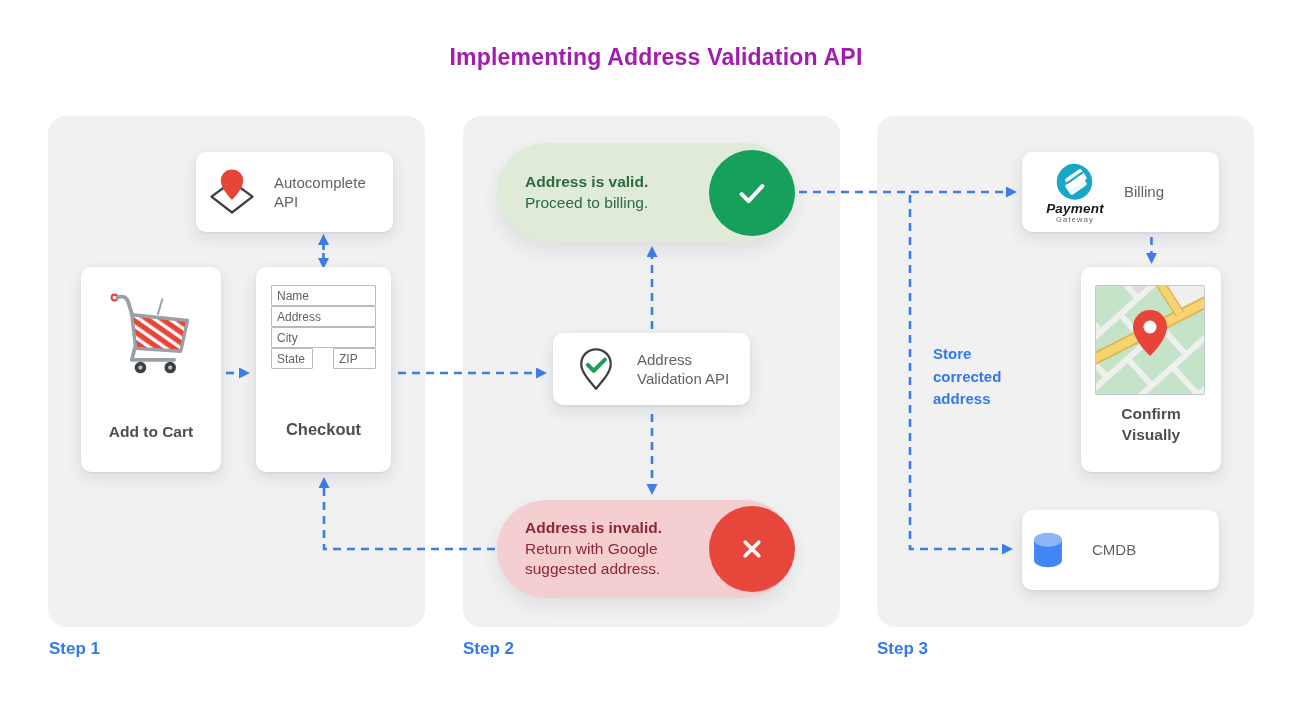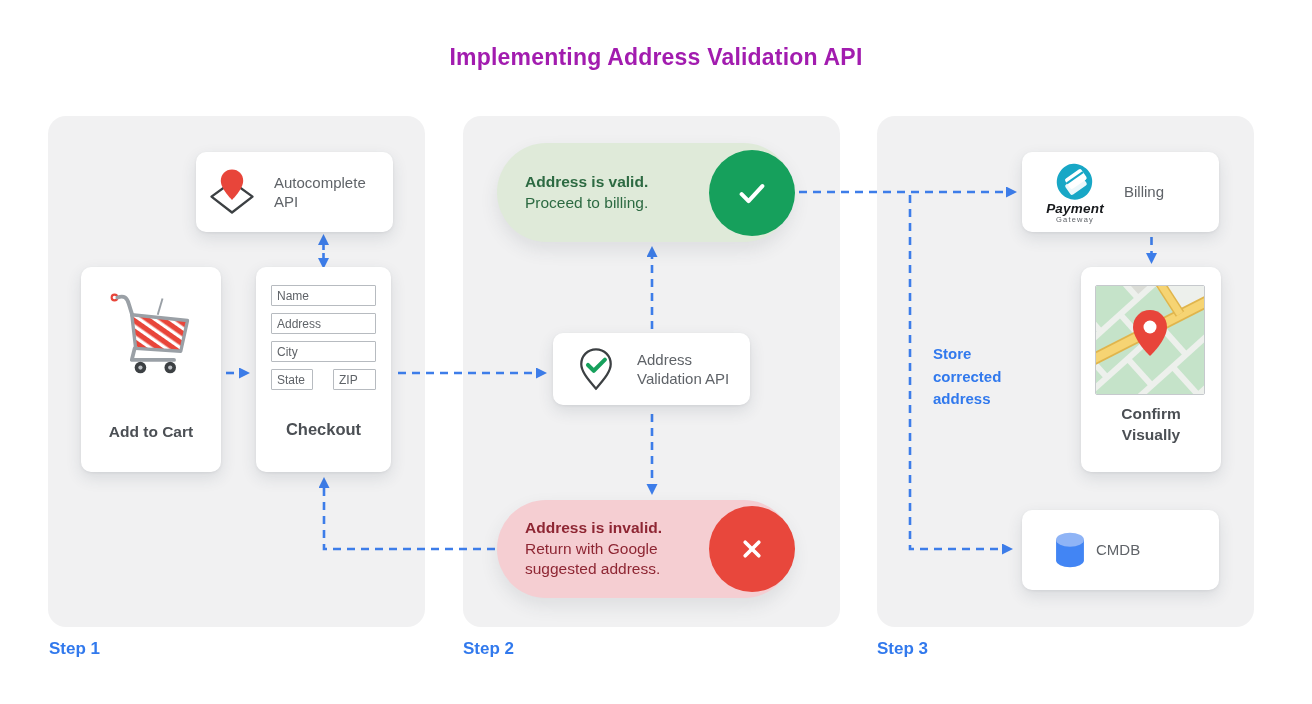--- a/index.html
+++ b/index.html
@@ -26,21 +26,21 @@
   .card-label{font-size:15px;color:#5f6368;line-height:1.3;}
   .big-label{font-size:15.5px;font-weight:700;color:#4b4f54;text-align:center;line-height:1.35;}
   
   .autocomplete{left:196px;top:152px;width:197px;height:80px;padding-left:8px;box-sizing:border-box;gap:14px;}
   .cart-card{left:81px;top:267px;width:140px;height:205px;}
   .cart-card svg{position:absolute;left:22px;top:18px;width:96px;height:96px;}
   .cart-card .big-label{position:absolute;left:0;bottom:29px;width:100%;}
   .checkout{left:256px;top:267px;width:135px;height:205px;}
   .fields{position:absolute;left:15px;top:18px;width:105px;}
   .fld{box-sizing:border-box;height:21px;border:1.5px solid #b7bbc0;background:#fff;border-radius:1px;
-       font-size:12px;color:#5f6368;padding:3px 0 0 5px;margin-bottom:7px;}
+       font-size:12px;color:#5f6368;padding:3px 0 0 5px;}
   .fld-row{display:flex;gap:20px;}
   .fld.state{width:42px;}
   .fld.zip{flex:1;}
   .checkout .big-label{position:absolute;left:0;bottom:32px;width:100%;font-size:16.5px;}
   
   .pill{position:absolute;width:296px;border-radius:50px;z-index:4;box-shadow:0 8px 18px rgba(45,55,70,.10);}
   .pill.valid{left:497px;top:143px;height:99px;background:#dfead9;}
   .pill.invalid{left:497px;top:500px;height:98px;background:#f5ced2;}
   .pill-text{position:absolute;left:28px;top:0;height:100%;width:190px;display:flex;flex-direction:column;justify-content:center;text-align:left;}
   .pill.valid .pill-text{color:#2d6a42;}
@@ -52,21 +52,21 @@
   .pill.invalid .pill-circle{background:#e8473c;}
   .validation{left:553px;top:333px;width:197px;height:72px;padding-left:18px;box-sizing:border-box;gap:16px;}
   
   .billing{left:1022px;top:152px;width:197px;height:80px;padding-left:20px;box-sizing:border-box;gap:16px;}
   .logo{display:flex;flex-direction:column;align-items:center;width:66px;}
   .logo-name{font-size:13.5px;font-weight:700;font-style:italic;color:#17191c;margin-top:-4px;letter-spacing:.2px;}
   .logo-sub{font-size:7.5px;color:#5f6368;letter-spacing:1.2px;margin-top:-1px;}
   .confirm{left:1081px;top:267px;width:140px;height:205px;}
   .confirm .map{position:absolute;left:14px;top:18px;width:108px;height:108px;border:1.5px solid #c6c9cd;border-radius:2px;}
   .confirm .big-label{position:absolute;left:10px;bottom:26px;width:120px;}
-  .cmdb{left:1022px;top:510px;width:197px;height:80px;padding-left:22px;box-sizing:border-box;gap:0;}
+  .cmdb{left:1022px;top:510px;width:197px;height:80px;box-sizing:border-box;gap:18px;}
   
   .step-label{position:absolute;top:639px;font-size:17px;font-weight:700;color:#3179ed;z-index:4;}
   .step-label.s1{left:49px}.step-label.s2{left:463px}.step-label.s3{left:877px}
   .annotation{position:absolute;left:933px;top:343px;width:90px;font-size:15px;font-weight:700;
               color:#3179ed;line-height:1.5;z-index:4;}
 </style>
 </head>
 <body>
 
 <div class="page-title">Implementing Address Validation API</div>

